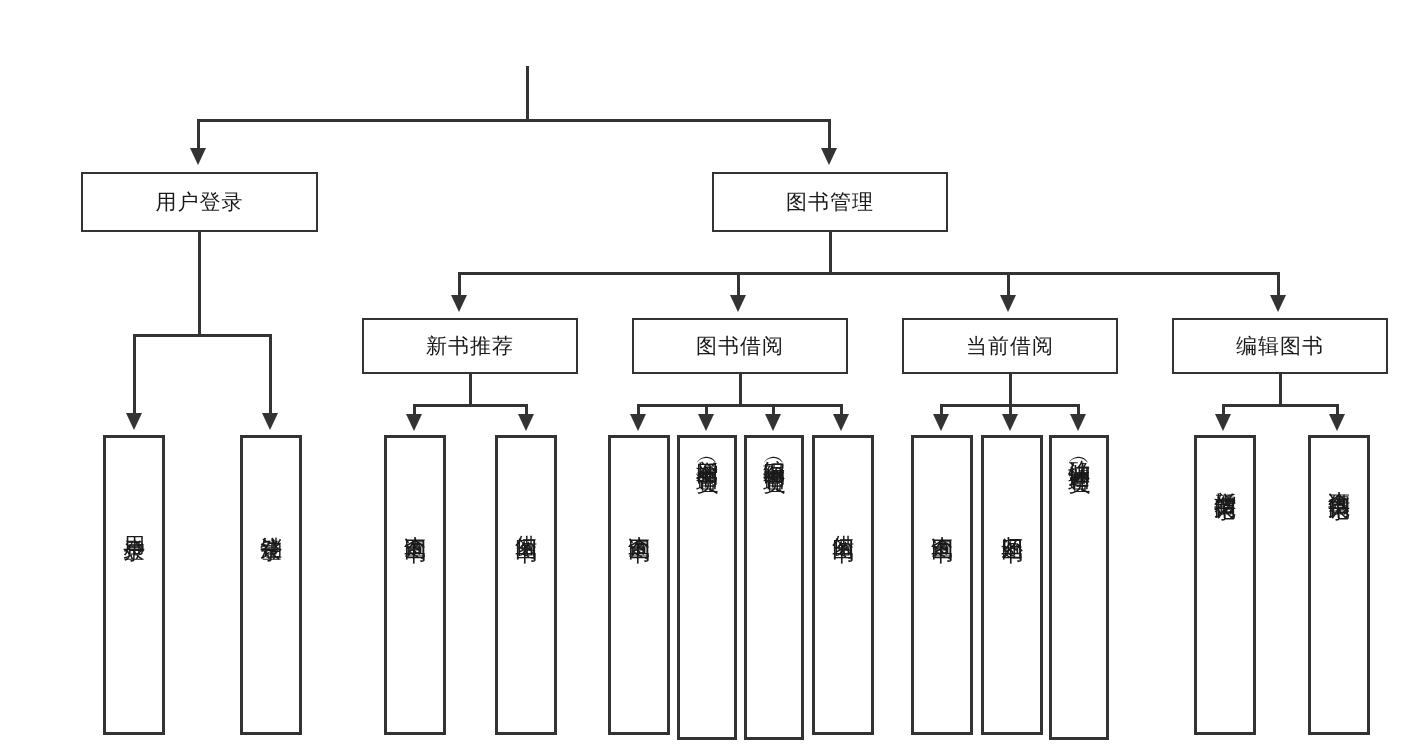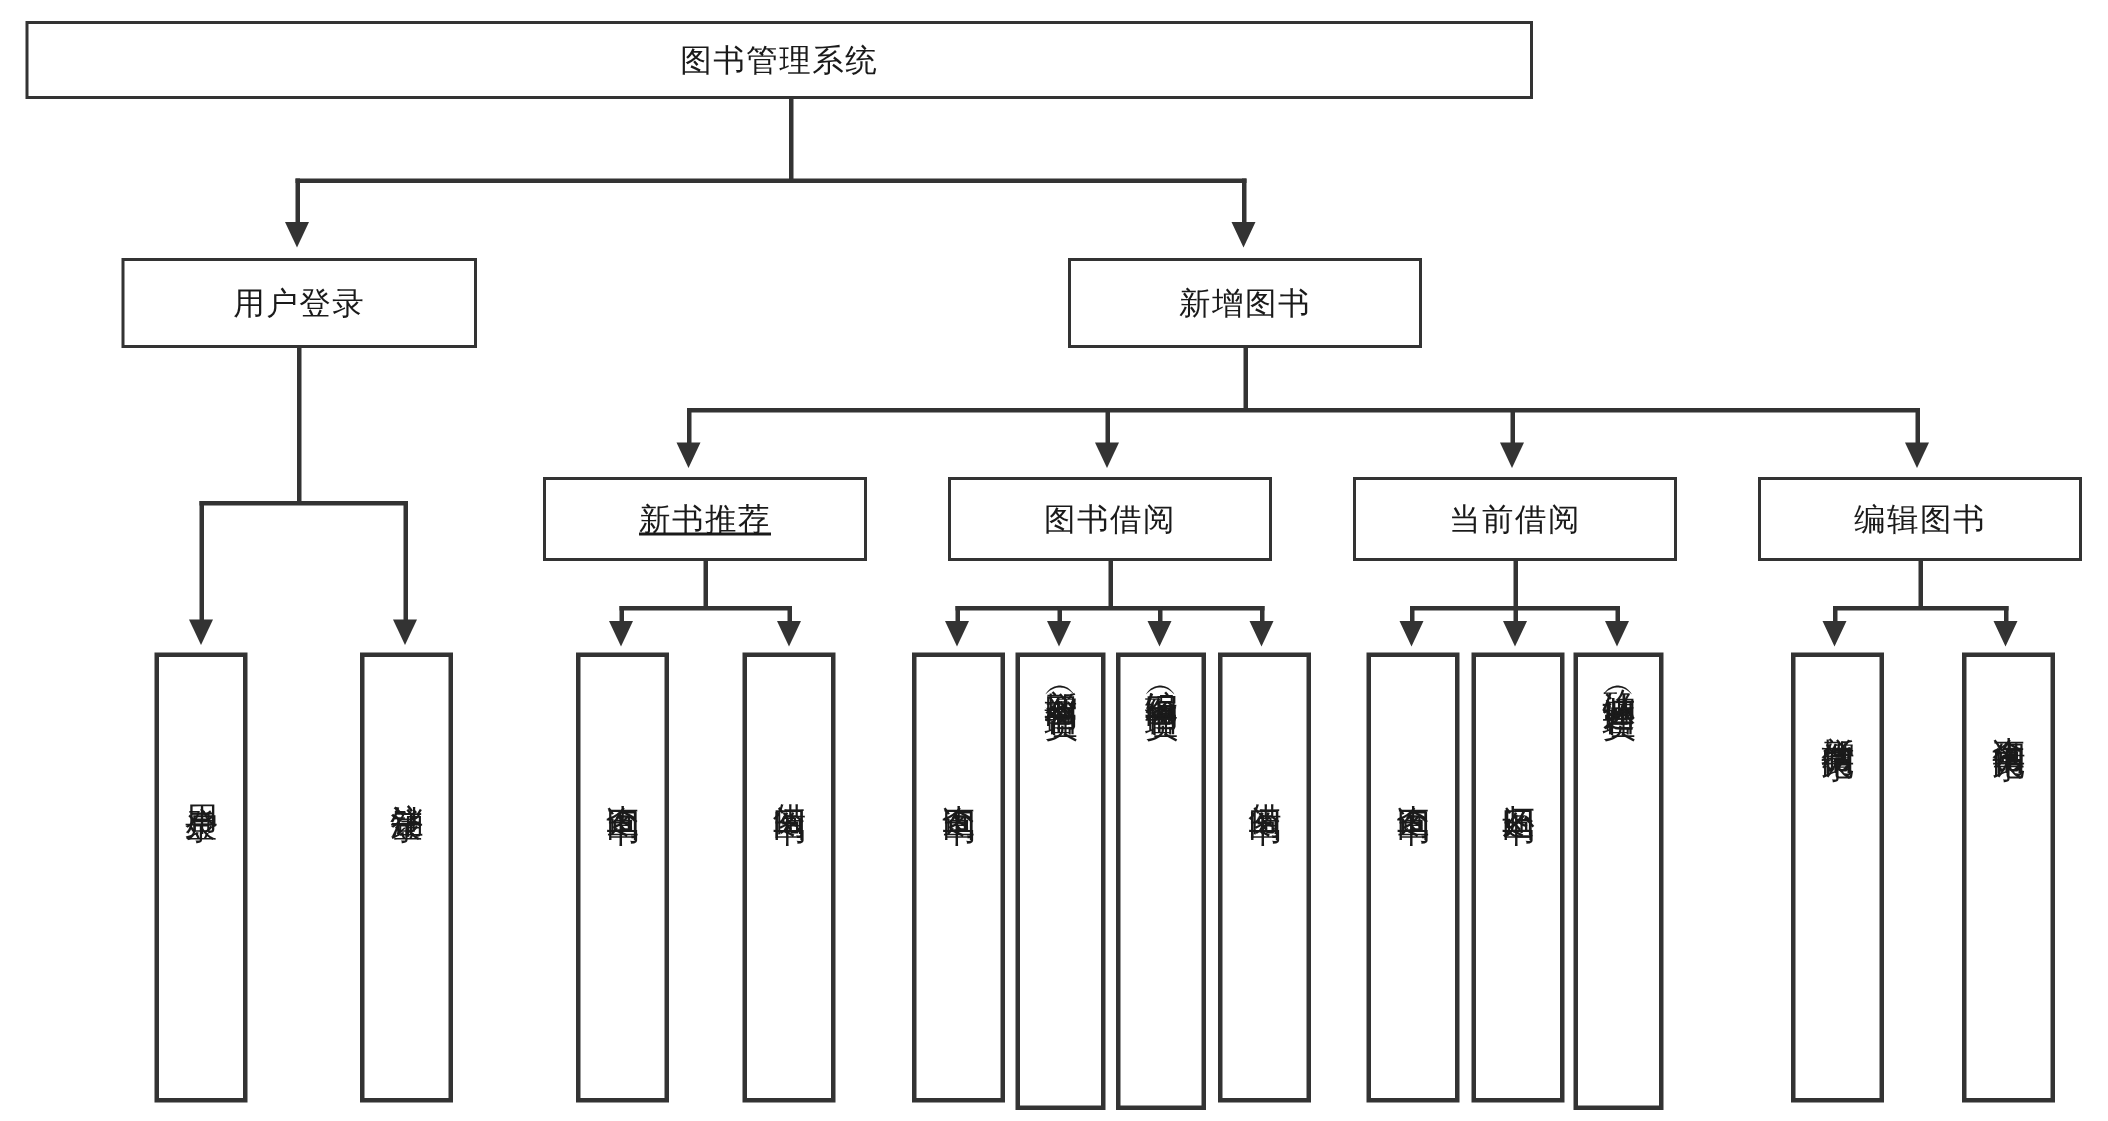--- a/index.html
+++ b/index.html
@@ -73,57 +73,54 @@
     color: #b9b9b9;
     white-space: nowrap;
     letter-spacing: 0.5px;
   }
 </style>
 </head>
 <body>
 
 <div id="canvas">
 
-  <div class="node h" style="left:17px; top:14px; width:1005px; height:52px;">
-    <span>图书管理系统</span>
-  </div>
 
   <div class="seg vline" style="left:526px; top:66px; width:3px; height:55px;"></div>
   <div class="seg hline" style="left:197px; top:119px; width:634px; height:3px;"></div>
   <div class="seg vline" style="left:197px; top:119px; width:3px; height:31px;"></div>
   <div class="arrow" style="left:190px; top:148px;"></div>
   <div class="seg vline" style="left:828px; top:119px; width:3px; height:31px;"></div>
   <div class="arrow" style="left:821px; top:148px;"></div>
 
   <div class="node h" style="left:81px; top:172px; width:237px; height:60px;">
     <span>用户登录</span>
   </div>
   <div class="node h" style="left:712px; top:172px; width:236px; height:60px;">
-    <span>新增图书</span>
+    <span>图书管理</span>
   </div>
 
   <div class="seg vline" style="left:198px; top:232px; width:3px; height:104px;"></div>
   <div class="seg hline" style="left:133px; top:334px; width:139px; height:3px;"></div>
   <div class="seg vline" style="left:133px; top:334px; width:3px; height:81px;"></div>
   <div class="arrow" style="left:126px; top:413px;"></div>
   <div class="seg vline" style="left:269px; top:334px; width:3px; height:81px;"></div>
   <div class="arrow" style="left:262px; top:413px;"></div>
 
   <div class="seg vline" style="left:829px; top:232px; width:3px; height:42px;"></div>
   <div class="seg hline" style="left:458px; top:272px; width:822px; height:3px;"></div>
   <div class="seg vline" style="left:458px; top:272px; width:3px; height:25px;"></div>
   <div class="arrow" style="left:451px; top:295px;"></div>
   <div class="seg vline" style="left:737px; top:272px; width:3px; height:25px;"></div>
   <div class="arrow" style="left:730px; top:295px;"></div>
   <div class="seg vline" style="left:1007px; top:272px; width:3px; height:25px;"></div>
   <div class="arrow" style="left:1000px; top:295px;"></div>
   <div class="seg vline" style="left:1277px; top:272px; width:3px; height:25px;"></div>
   <div class="arrow" style="left:1270px; top:295px;"></div>
 
-  <div class="node h" style="left:362px; top:318px; width:216px; height:56px;text-decoration:underline;">
+  <div class="node h" style="left:362px; top:318px; width:216px; height:56px;">
     <span>新书推荐</span>
   </div>
   <div class="node h" style="left:632px; top:318px; width:216px; height:56px;">
     <span>图书借阅</span>
   </div>
   <div class="node h" style="left:902px; top:318px; width:216px; height:56px;align-items:center;">
     <span>当前借阅</span>
   </div>
   <div class="node h" style="left:1172px; top:318px; width:216px; height:56px;">
     <span>编辑图书</span>

